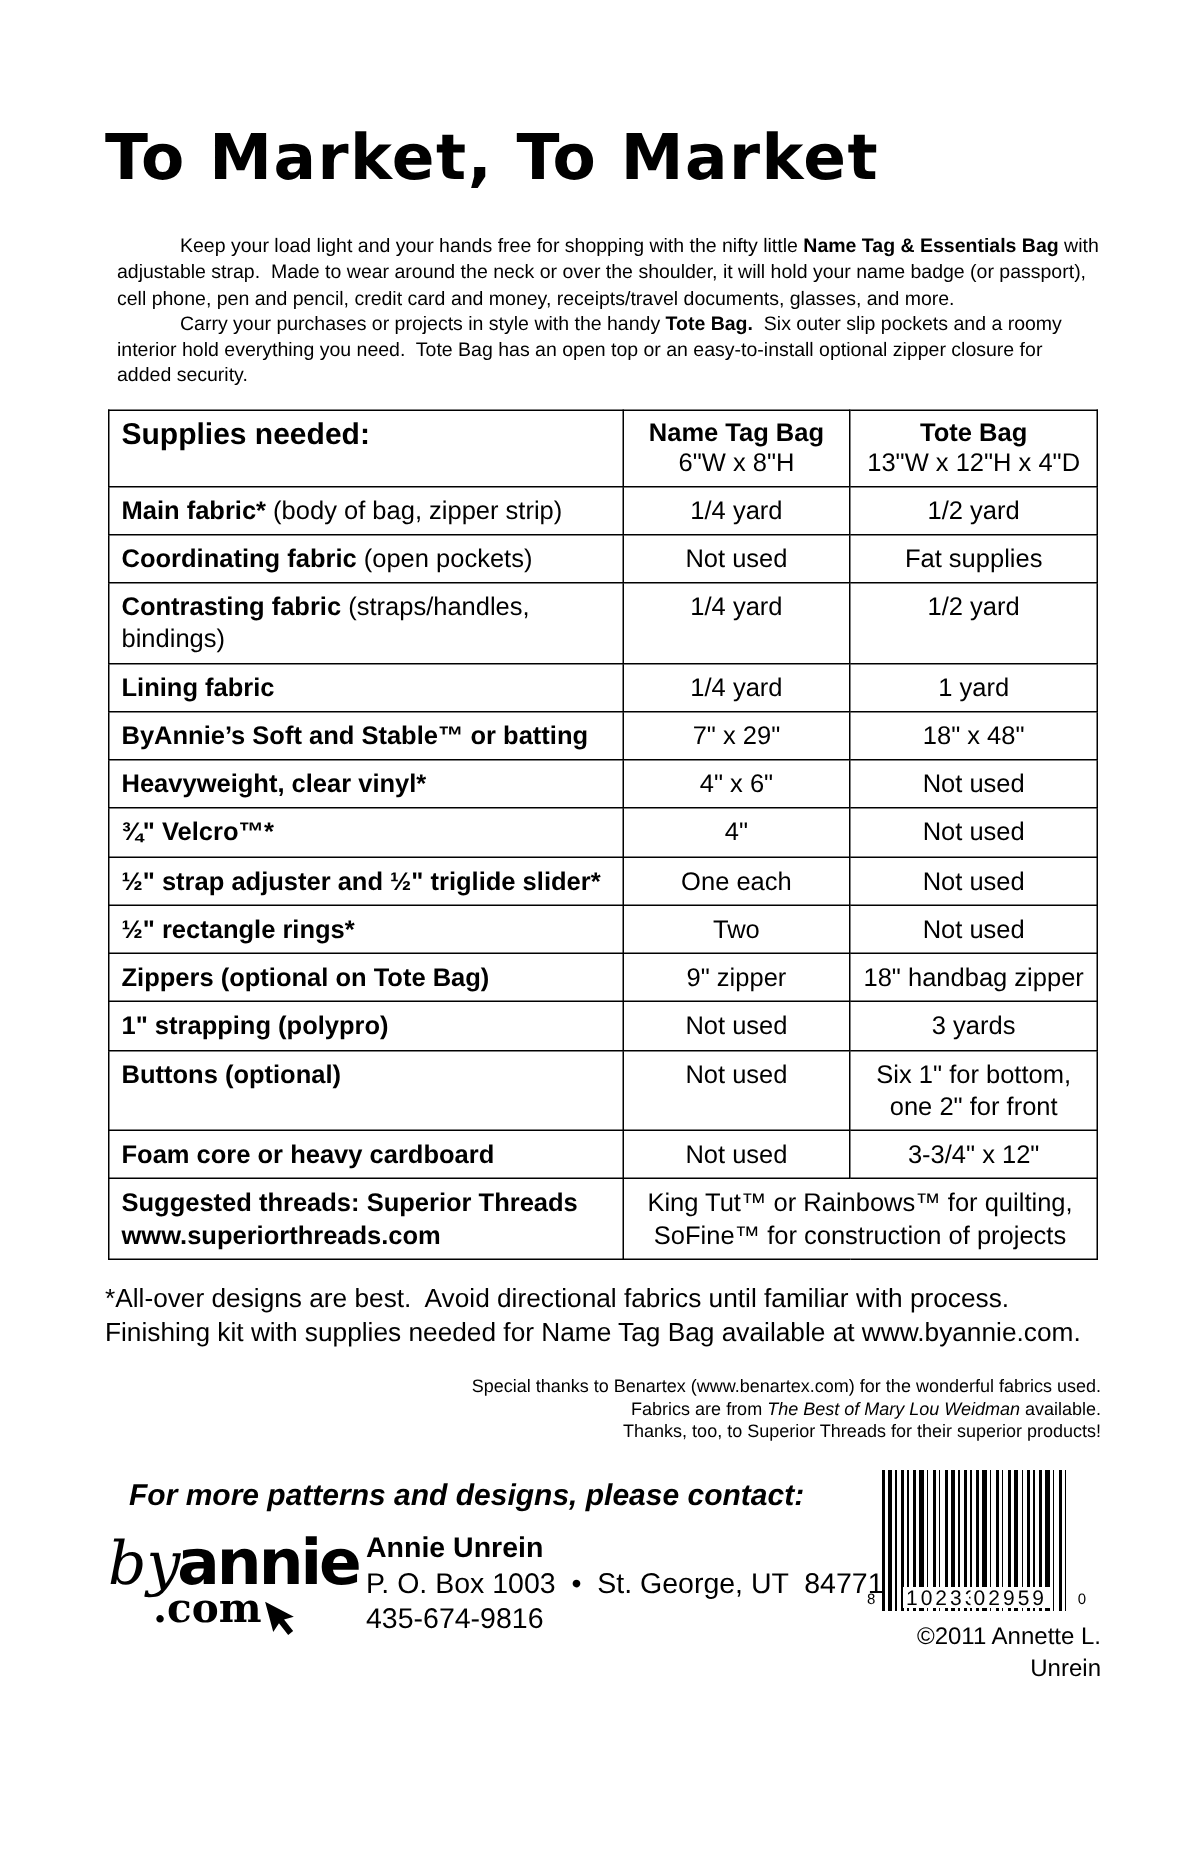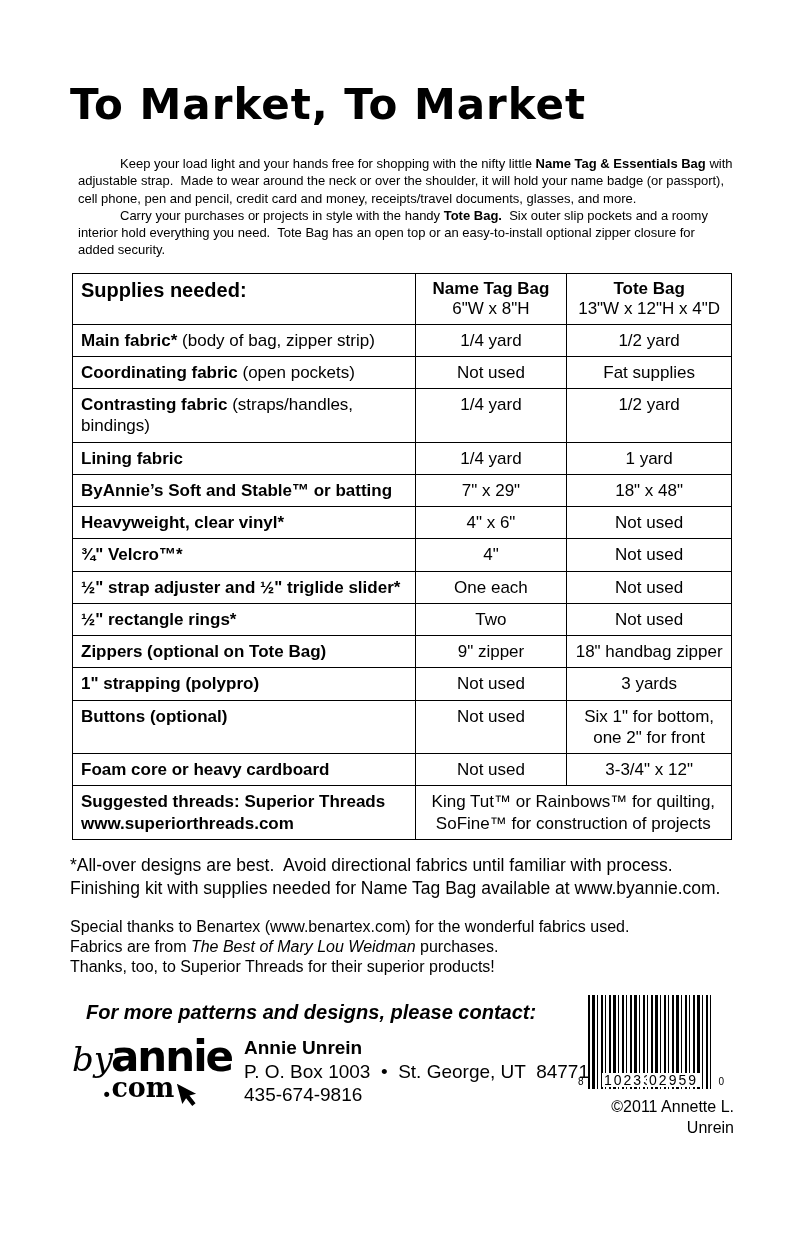--- a/index.html
+++ b/index.html
@@ -31,31 +31,31 @@
   th.h-label{text-align:left;vertical-align:bottom;font-size:20px;padding-bottom:7px;}
   th.h-col{text-align:center;vertical-align:middle;font-weight:normal;}
   th.h-col .h-title{font-weight:bold;display:block;}
   td.val{text-align:center;padding-top:6px;}
   td.lbl b{font-weight:bold;}
   td.lbl{line-height:1.25;}
   td.val{line-height:1.25;}
   
   .footnote{font-size:17.5px;line-height:1.3;margin:14px 0 0 0;white-space:pre-wrap;}
   
-  .thanks{font-size:16px;line-height:1.25;text-align:left;margin:18px 0 0 0;}
+  .thanks{font-size:12px;line-height:1.25;text-align:right;margin:18px 0 0 0;}
   .thanks .it{font-style:italic;}
   
   .footer{position:relative;margin-top:24px;height:220px;}
   .contact-heading{
     font-weight:bold;font-style:italic;font-size:20px;margin-left:16px;
   }
   .footer-row{display:flex;margin-top:12px;}
   .logo-block{width:168px;flex:0 0 auto;padding-left:2px;}
   .logo-line1{white-space:nowrap;line-height:1;}
-  .logo-by{font-family:"DejaVu Serif",serif;font-style:italic;font-size:34px;}
+  .logo-by{font-family:"DejaVu Serif",serif;font-style:italic;font-size:40px;}
   .logo-annie{
     font-family:"DejaVu Sans",sans-serif;font-weight:bold;font-size:42px;
     letter-spacing:-2px;margin-left:-2px;
   }
   .logo-line2{margin:-4px 0 0 30px;white-space:nowrap;line-height:1;}
   .logo-com{font-family:"DejaVu Serif",serif;font-weight:bold;font-size:27px;}
   .cursor-icon{display:inline-block;vertical-align:-10px;margin-left:4px;transform:rotate(-15deg);}
   .contact-block{font-size:19px;line-height:1.22;margin-left:4px;}
   .contact-name{font-weight:bold;}
   .contact-line{white-space:pre-wrap;}
@@ -171,21 +171,21 @@
       <td class="lbl"><b>Suggested threads: Superior Threads</b><br><b>www.superiorthreads.com</b></td>
       <td class="val" colspan="2">King Tut™ or Rainbows™ for quilting, SoFine™ for construction of projects</td>
     </tr>
   </tbody>
     </table>
 
   <p class="footnote">*All-over designs are best.  Avoid directional fabrics until familiar with process.  Finishing kit with supplies needed for Name Tag Bag available at www.byannie.com.</p>
 
   <div class="thanks">
     <div>Special thanks to Benartex (www.benartex.com) for the wonderful fabrics used.</div>
-    <div><span>Fabrics are from </span><span class="it">The Best of Mary Lou Weidman</span><span> purchases.</span></div>
+    <div><span>Fabrics are from </span><span class="it">The Best of Mary Lou Weidman</span><span> available.</span></div>
     <div>Thanks, too, to Superior Threads for their superior products!</div>
   </div>
 
   <div class="footer">
     <div class="contact-heading">For more patterns and designs, please contact:</div>
 
     <div class="footer-row">
       <div class="logo-block">
         <div class="logo-line1">
           <span class="logo-by">by</span><span class="logo-annie">annie</span>

